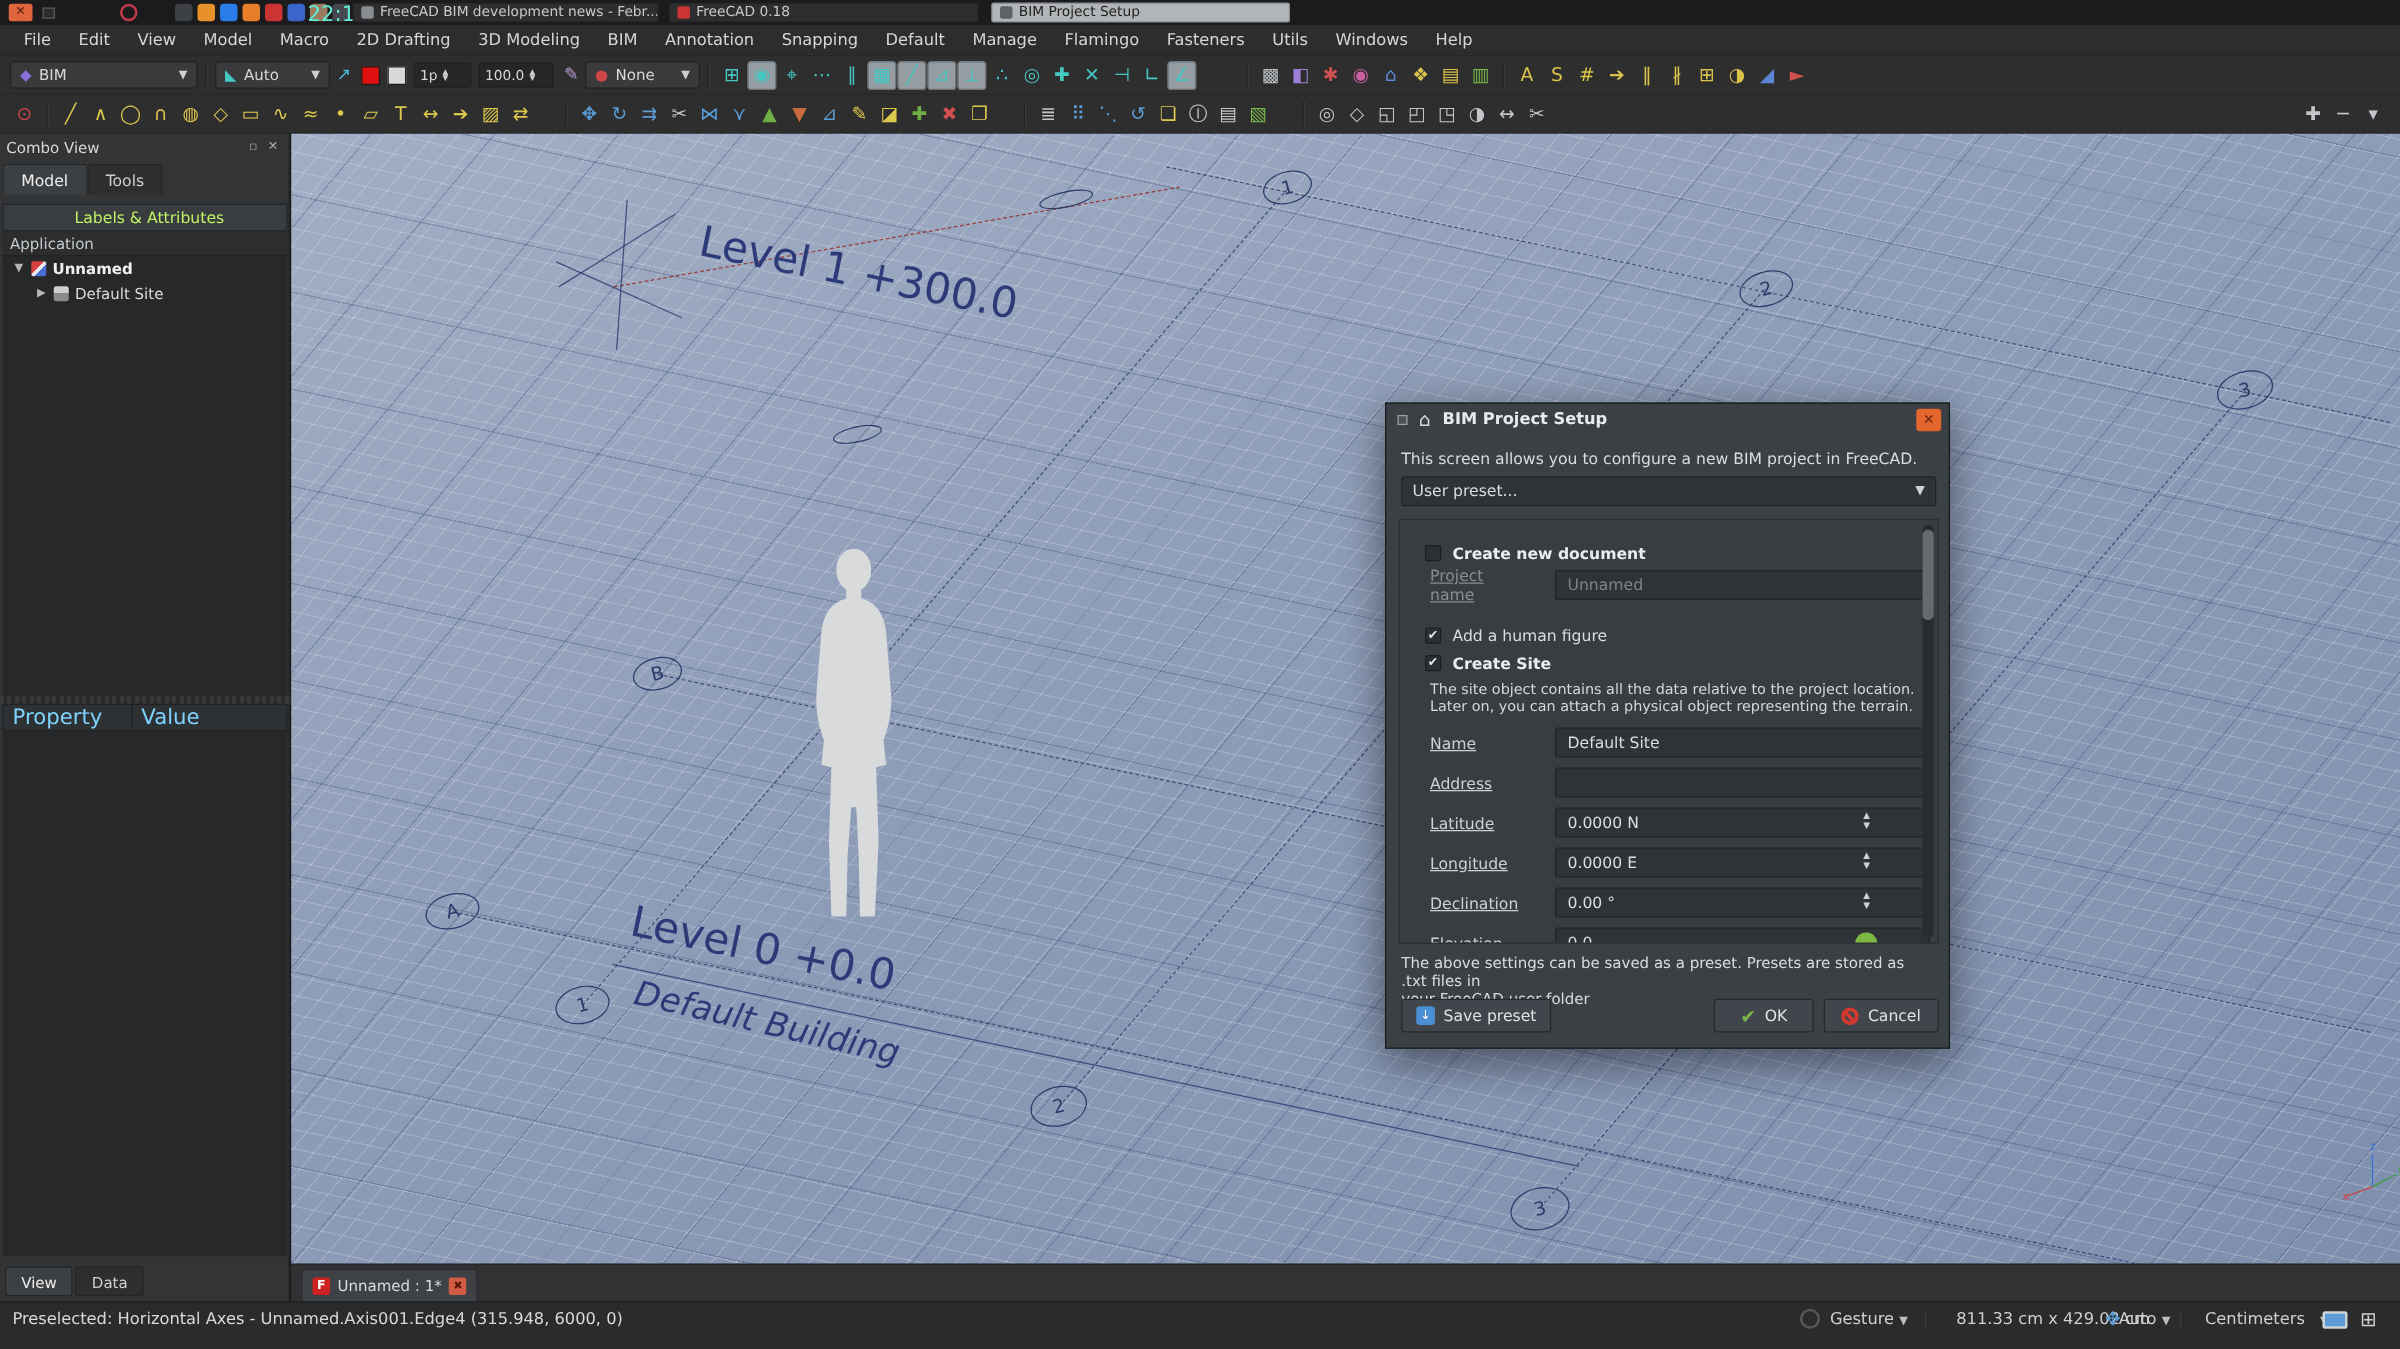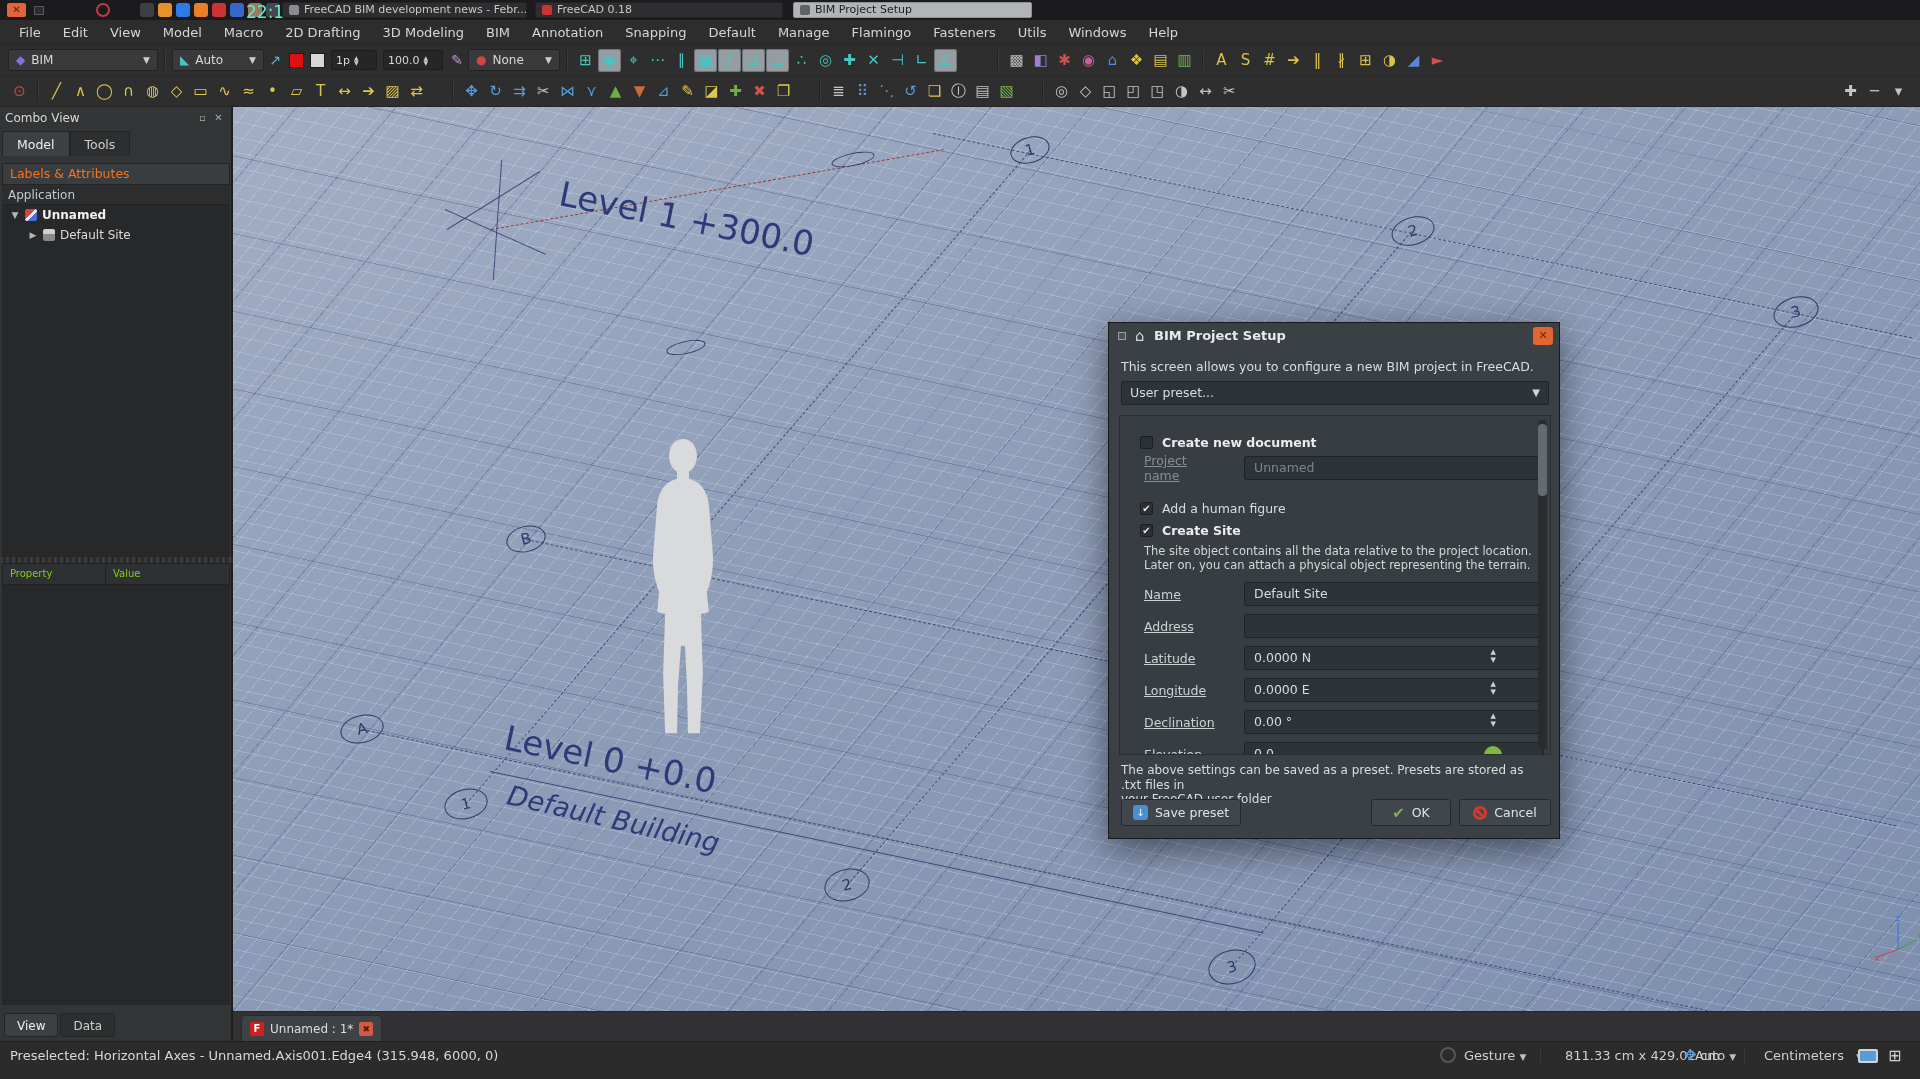--- a/index.html
+++ b/index.html
@@ -51,34 +51,34 @@
   .sidebar { position:absolute; left:0; top:107px; width:233px; height:934px; background:#323436;
     border-right:2px solid #1e1e1e; }
   .cv-title { position:absolute; left:5px; top:4px; font-size:12px; color:#d8d8d8; }
   .cv-btn { position:absolute; top:4px; width:13px; height:13px; color:#a9a9a9; font-size:10px;
     line-height:13px; text-align:center; }
   .sb-tabs { position:absolute; left:2px; top:24px; display:flex; }
   .sb-tab { height:25px; padding:0 14px; font-size:12.5px; line-height:25px; color:#cfcfcf;
     background:#2c2e30; border:1px solid #232426; border-bottom:none; border-radius:3px 3px 0 0; }
   .sb-tab.active { background:#3d4043; color:#eee; }
   .filter-bar { position:absolute; left:2px; top:56px; width:228px; height:22px; background:#3a3d40;
-    border:1px solid #232527; color:#f97316; font-size:12.5px; line-height:20px; padding-left:7px; }
+    border:1px solid #232527; color:#bef264; font-size:12.5px; line-height:20px; padding-left:7px;text-align:center; }
   .tree-wrap { position:absolute; left:2px; top:78px; width:228px; height:372px; background:#27282a; }
   .tree-head { height:20px; background:#2c2d2f; border-bottom:1px solid #222; color:#c6cacc;
     font-size:12px; line-height:20px; padding-left:6px; }
   .tree-row { display:flex; align-items:center; gap:5px; height:20px; font-size:12px; color:#dcdcdc; }
   .tree-row .tw { width:10px; text-align:center; color:#b5b5b5; font-size:9px; }
   .ticon { width:12px; height:12px; border-radius:2px; flex:0 0 auto; }
   .ticon.doc { background:linear-gradient(135deg,#d84040 0 42%,#e8e8e8 42% 60%,#4a6fd4 60% 100%); }
   .ticon.site { background:linear-gradient(#cfcfcf 0 45%,#8a8a8a 45% 100%); }
   .splitter { position:absolute; left:0; top:450px; width:233px; height:6px;
     background:repeating-linear-gradient(90deg,#3a3a3a 0 3px,#2a2a2a 3px 6px); }
   .prop-head { position:absolute; left:2px; top:456px; width:228px; height:22px; display:flex;
     background:#2e3134; border:1px solid #222; }
-  .prop-head div { font-size:10px; color:#84cc16; line-height:20px; padding-left:7px; }
+  .prop-head div { font-size:17px; color:#7dd3fc; line-height:20px; padding-left:7px; }
   .prop-head .c1 { width:103px; border-right:1px solid #222; }
   .prop-body { position:absolute; left:2px; top:478px; width:228px; height:420px; background:#27282a; }
   .sb-bottom { position:absolute; left:4px; bottom:4px; display:flex; gap:2px; }
   .sb-btab { height:24px; padding:0 12px; font-size:12px; line-height:24px; color:#cfcfcf;
     background:#2c2e30; border:1px solid #232426; border-radius:3px; }
   .sb-btab.active { background:#3d4043; color:#eee; }
 
   
   .viewport { position:absolute; left:233px; top:107px; width:1687px; height:934px; }
   .vp3d { position:absolute; left:0; top:0; width:1687px; height:904px; overflow:hidden;

